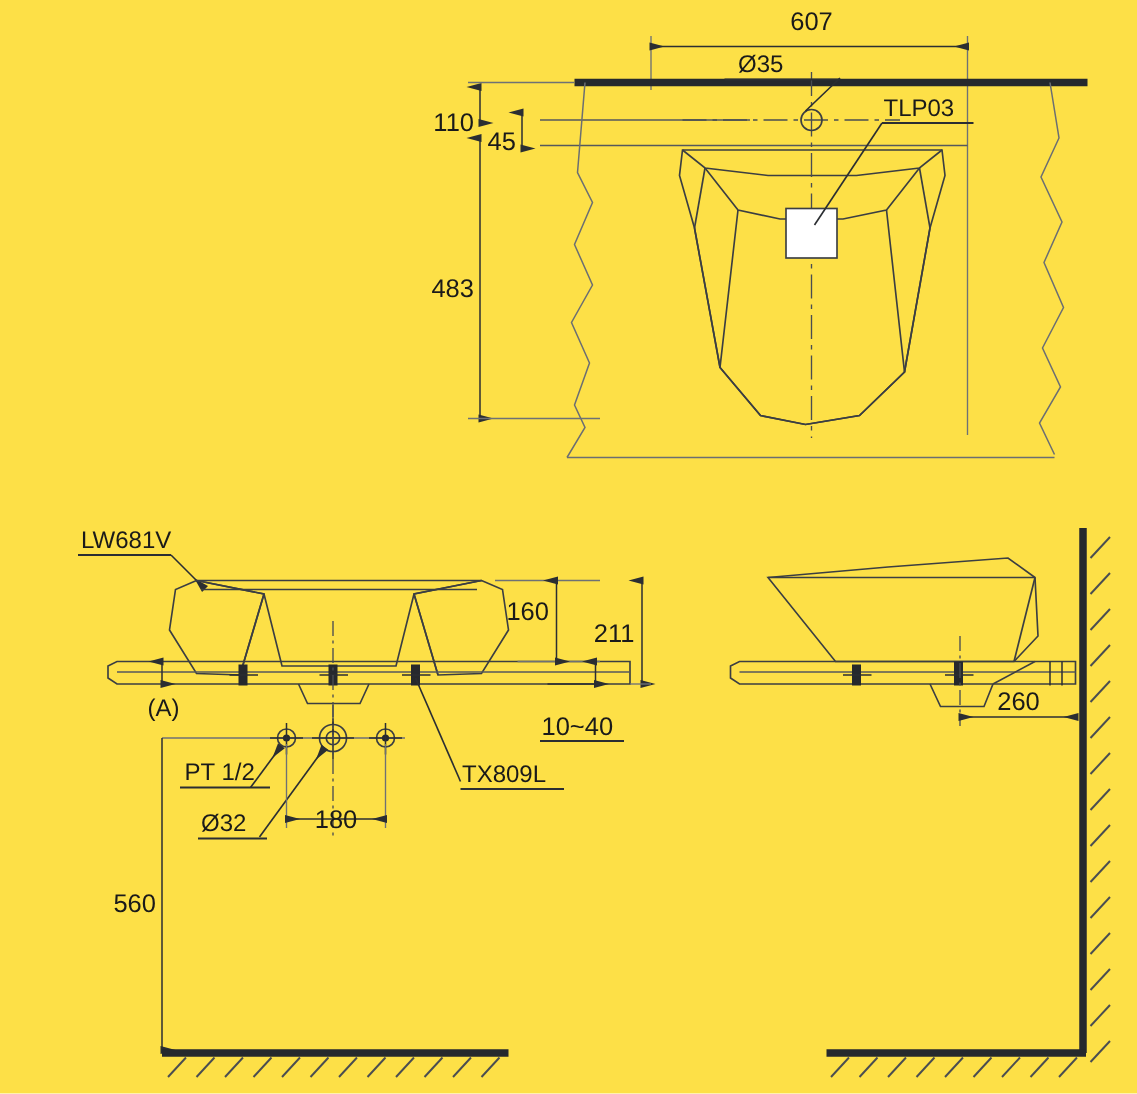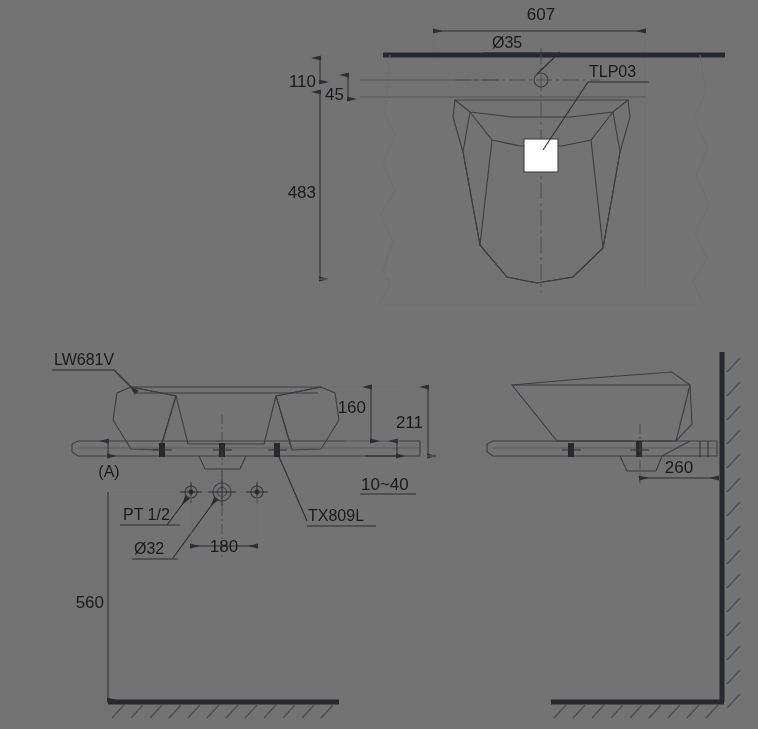--- a/index.html
+++ b/index.html
@@ -7,21 +7,21 @@
     padding: 0;
     background: #ffffff;
   }
   body {
     font-family: "Liberation Sans", sans-serif;
   }
   #drawing-root {
     position: relative;
     width: 758px;
     height: 729px;
-    background: #737373;
+    background: #fde047;
     overflow: hidden;
   }
   #drawing-root svg {
     display: block;
   }
   text {
     font-family: "Liberation Sans", sans-serif;
     fill: #1a1a1a;
   }
   .dim-text {

